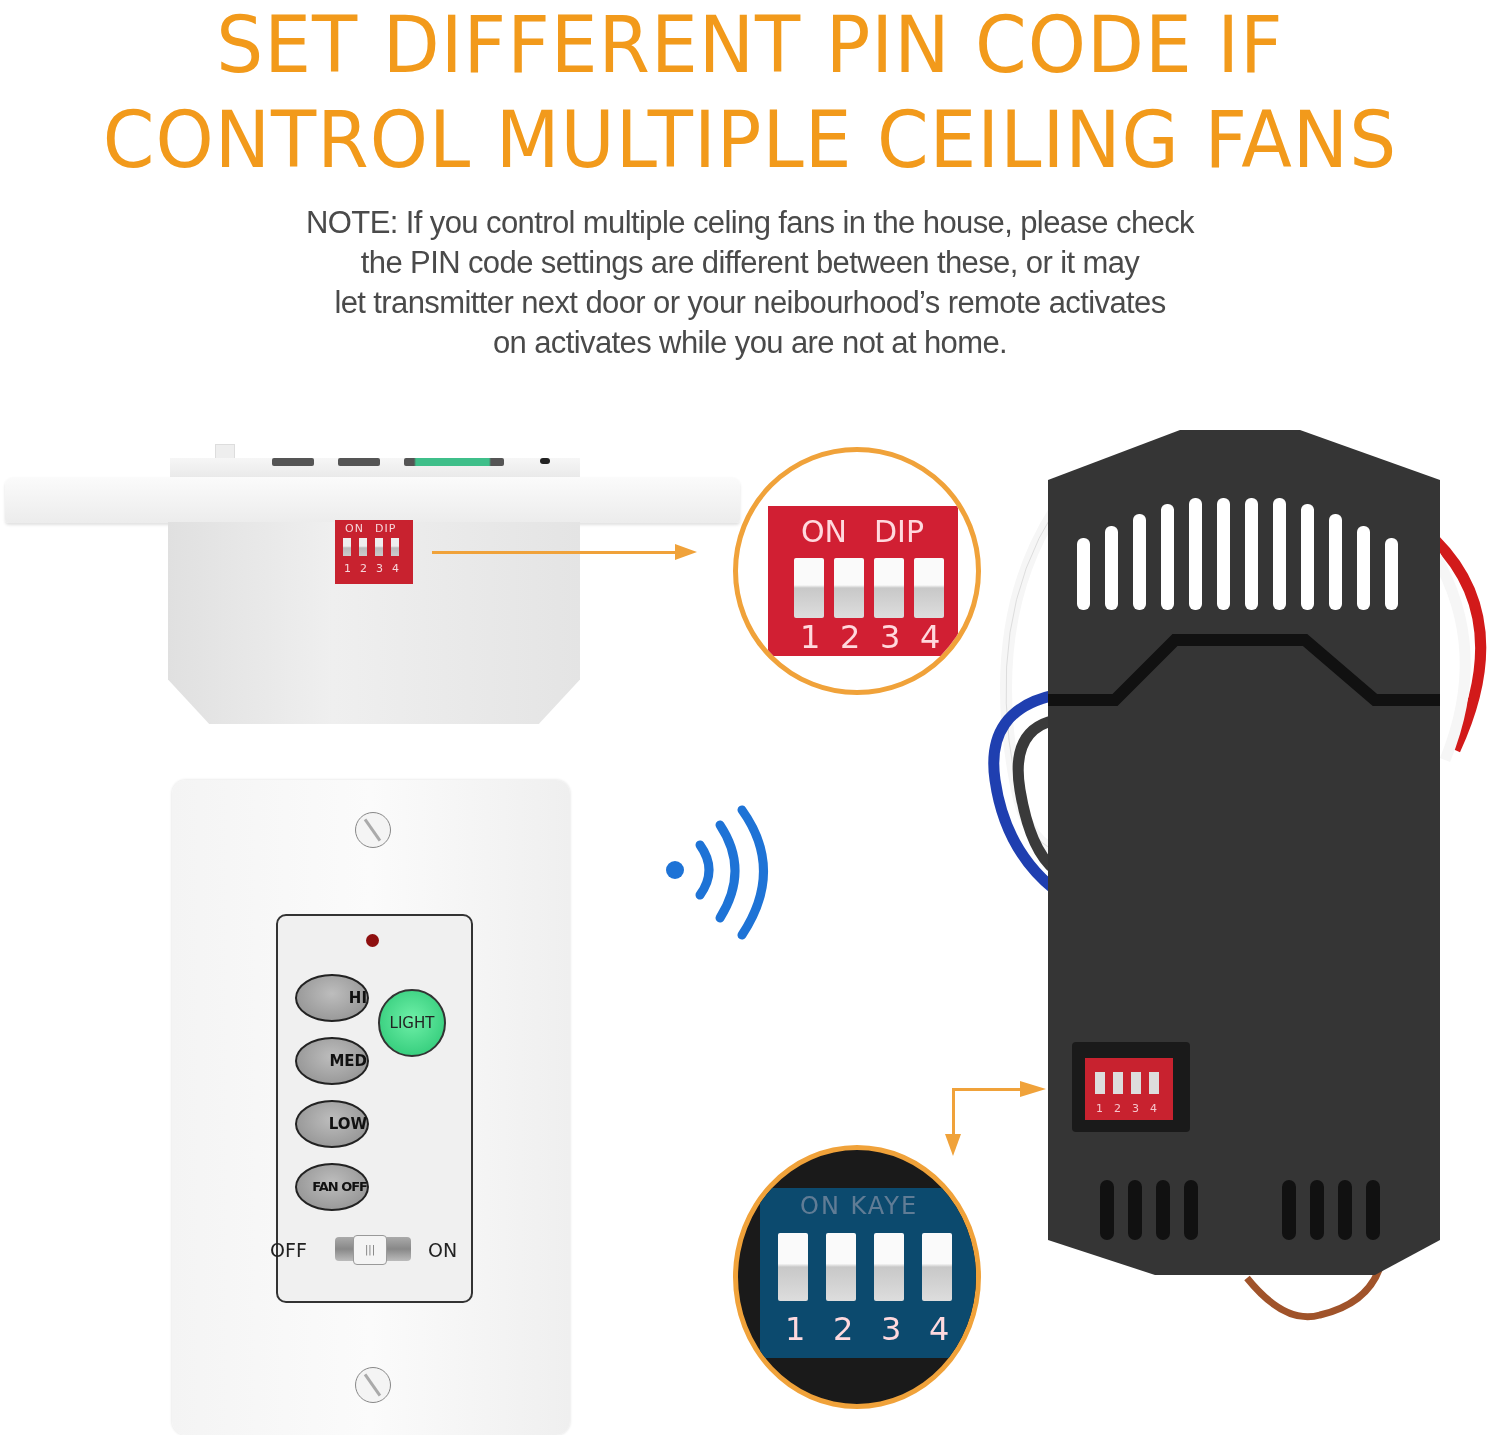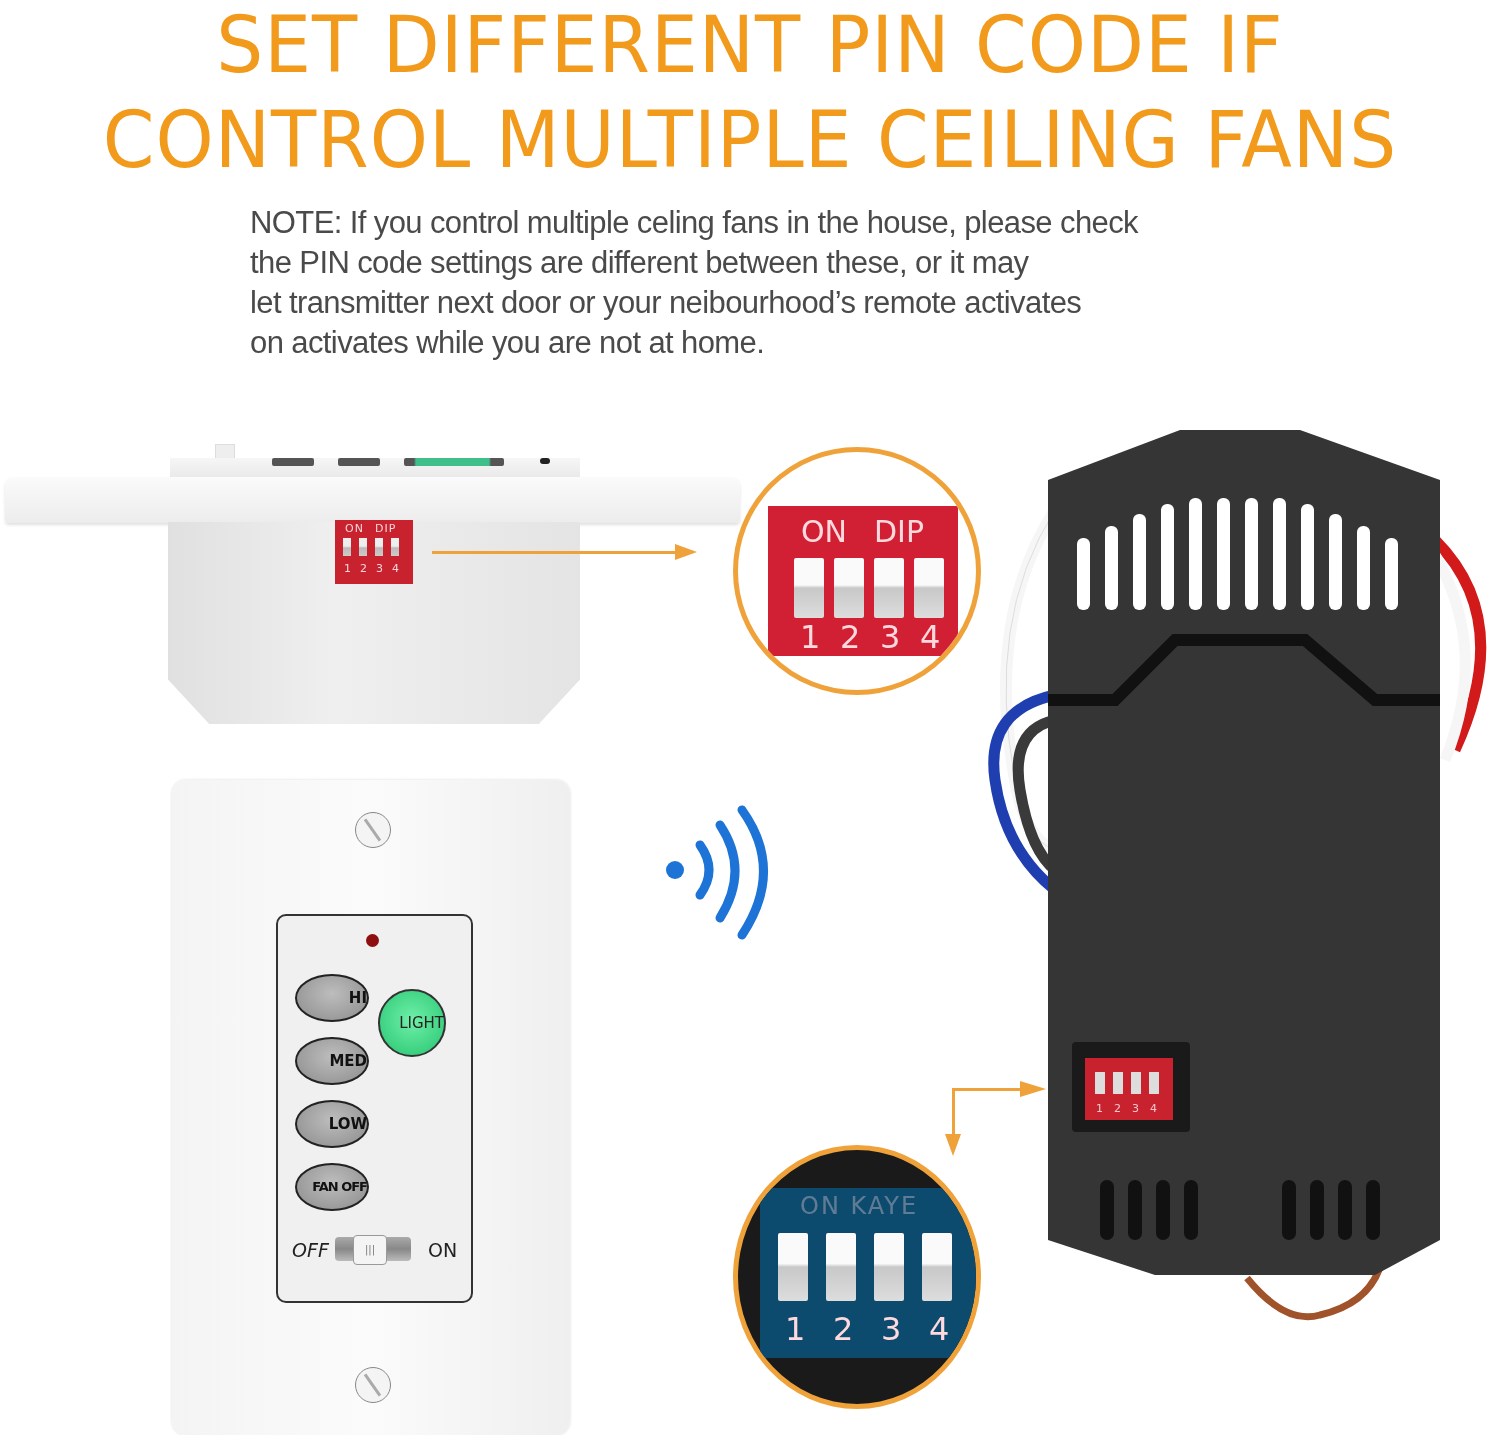--- a/index.html
+++ b/index.html
@@ -1,20 +1,20 @@
 <!DOCTYPE html>
 <html><head>
 <meta charset="utf-8">
 <style>
   html,body{margin:0;padding:0;background:#ffffff;}
   body{width:1500px;height:1435px;position:relative;overflow:hidden;font-family:"DejaVu Sans",sans-serif;}
   .title{position:absolute;left:0;width:1500px;text-align:center;color:#f29a1b;font-family:"DejaVu Sans",sans-serif;font-weight:normal;letter-spacing:1px;font-size:74px;line-height:80px;transform:scaleY(1.05);}
   .t1{top:5px;}
   .t2{top:100px;}
-  .note{position:absolute;left:250px;top:203px;width:1000px;color:#4a4a4a;font-family:"Liberation Sans Narrow","Liberation Sans",sans-serif;font-size:31px;line-height:40px;letter-spacing:-0.6px;}
+  .note{position:absolute;left:250px;top:203px;width:1000px;text-align:center;color:#4a4a4a;font-family:"Liberation Sans Narrow","Liberation Sans",sans-serif;font-size:31px;line-height:40px;letter-spacing:-0.6px;}
   .note span{display:block;}
   .abs{position:absolute;}
   
   .side-plate{left:5px;top:477px;width:735px;height:46px;background:linear-gradient(#fbfbfb,#ececec);border-radius:8px 8px 4px 4px;box-shadow:0 2px 3px rgba(0,0,0,0.12);}
   .side-top{left:170px;top:458px;width:410px;height:22px;background:linear-gradient(#f6f6f6,#e8e8e8);}
   .side-nub{left:215px;top:444px;width:18px;height:20px;background:#eee;border:1px solid #ddd;}
   .side-btn{top:458px;height:8px;background:#555;border-radius:2px;}
   .side-body{left:168px;top:522px;width:412px;height:202px;background:linear-gradient(90deg,#e0e0e0,#efefef 40%,#e4e4e4);clip-path:polygon(0 0,100% 0,100% 78%,90% 100%,10% 100%,0 78%);}
   .dip-small{left:335px;top:520px;width:78px;height:64px;background:#c8222f;color:#f6d6da;font-size:11px;}
   .dip-label{position:absolute;font-size:11px;letter-spacing:1px;}
@@ -26,21 +26,21 @@
   .dip-big .lab{position:absolute;font-size:30px;}
   .dip-big .swb{position:absolute;width:30px;height:60px;background:linear-gradient(#fafafa 45%,#c8c8c8 50%,#ddd);border-radius:2px;}
   .dip-big .num{position:absolute;font-size:32px;}
   
   .plate{left:172px;top:780px;width:398px;height:655px;background:linear-gradient(90deg,#f4f4f4,#fbfbfb 50%,#efefef);border-radius:14px;box-shadow:0 0 3px rgba(0,0,0,0.15);}
   .screw{width:34px;height:34px;border-radius:50%;border:1.5px solid #888;background:#f4f4f4;}
   .screw:after{content:"";position:absolute;left:15px;top:4px;width:3px;height:26px;background:#aaa;transform:rotate(-35deg);}
   .panel{left:276px;top:914px;width:193px;height:385px;background:#f0f0f0;border:2px solid #333;border-radius:10px;}
   .led{left:366px;top:934px;width:13px;height:13px;border-radius:50%;background:#8e0f0f;}
   .oval{width:70px;height:44px;border-radius:50%;background:radial-gradient(ellipse at 50% 40%,#bdbdbd,#8c8c8c);border:2px solid #222;text-align:right;line-height:44px;font-size:15px;color:#111;font-weight:bold;}
-  .light-btn{left:378px;top:989px;width:64px;height:64px;border-radius:50%;background:radial-gradient(circle at 50% 45%,#6ff0a8,#26c471);border:2px solid #333;text-align:right;line-height:64px;font-size:15px;color:#222;}
+  .light-btn{left:378px;top:989px;width:64px;height:64px;border-radius:50%;background:radial-gradient(circle at 50% 45%,#6ff0a8,#26c471);border:2px solid #333;text-align:center;line-height:64px;font-size:15px;color:#222;}
   .toggle-lbl{font-size:19px;color:#222;}
   .toggle{left:335px;top:1237px;width:76px;height:24px;background:linear-gradient(#aaa,#888,#bbb);border-radius:4px;}
   .toggle-knob{position:absolute;left:18px;top:-2px;width:32px;height:28px;background:#f4f4f4;border:1px solid #999;border-radius:4px;font-size:10px;text-align:center;line-height:28px;color:#777;}
   
   .signal{left:660px;top:800px;width:120px;height:140px;}
 </style>
 </head>
 <body>
 
 <div class="title t1">SET DIFFERENT PIN CODE IF</div>
@@ -97,21 +97,21 @@
 <div class="abs plate"></div>
 <div class="abs screw" style="left:355px;top:812px;"></div>
 <div class="abs screw" style="left:355px;top:1367px;"></div>
 <div class="abs panel"></div>
 <div class="abs led"></div>
 <div class="abs oval" style="left:295px;top:974px;">HI</div>
 <div class="abs oval" style="left:295px;top:1037px;">MED</div>
 <div class="abs oval" style="left:295px;top:1100px;">LOW</div>
 <div class="abs oval" style="left:295px;top:1163px;font-size:13px;letter-spacing:-1px;">FAN OFF</div>
 <div class="abs light-btn">LIGHT</div>
-<div class="abs toggle-lbl" style="left:292px;top:1239px;font-style:italic;">OFF</div>
+<div class="abs toggle-lbl" style="left:270px;top:1239px;">OFF</div>
 <div class="abs toggle">
   <div class="toggle-knob">|||</div>
 </div>
 <div class="abs toggle-lbl" style="left:428px;top:1239px;">ON</div>
 
 <svg class="abs signal" viewBox="0 0 120 140">
   <circle cx="15" cy="70" r="9" fill="#1e73d6"></circle>
   <path d="M40 45 Q58 70 40 95" stroke="#1e73d6" stroke-width="9" fill="none" stroke-linecap="round"></path>
   <path d="M60 25 Q90 70 60 118" stroke="#1e73d6" stroke-width="9" fill="none" stroke-linecap="round"></path>
   <path d="M82 10 Q125 70 82 135" stroke="#1e73d6" stroke-width="9" fill="none" stroke-linecap="round"></path>

